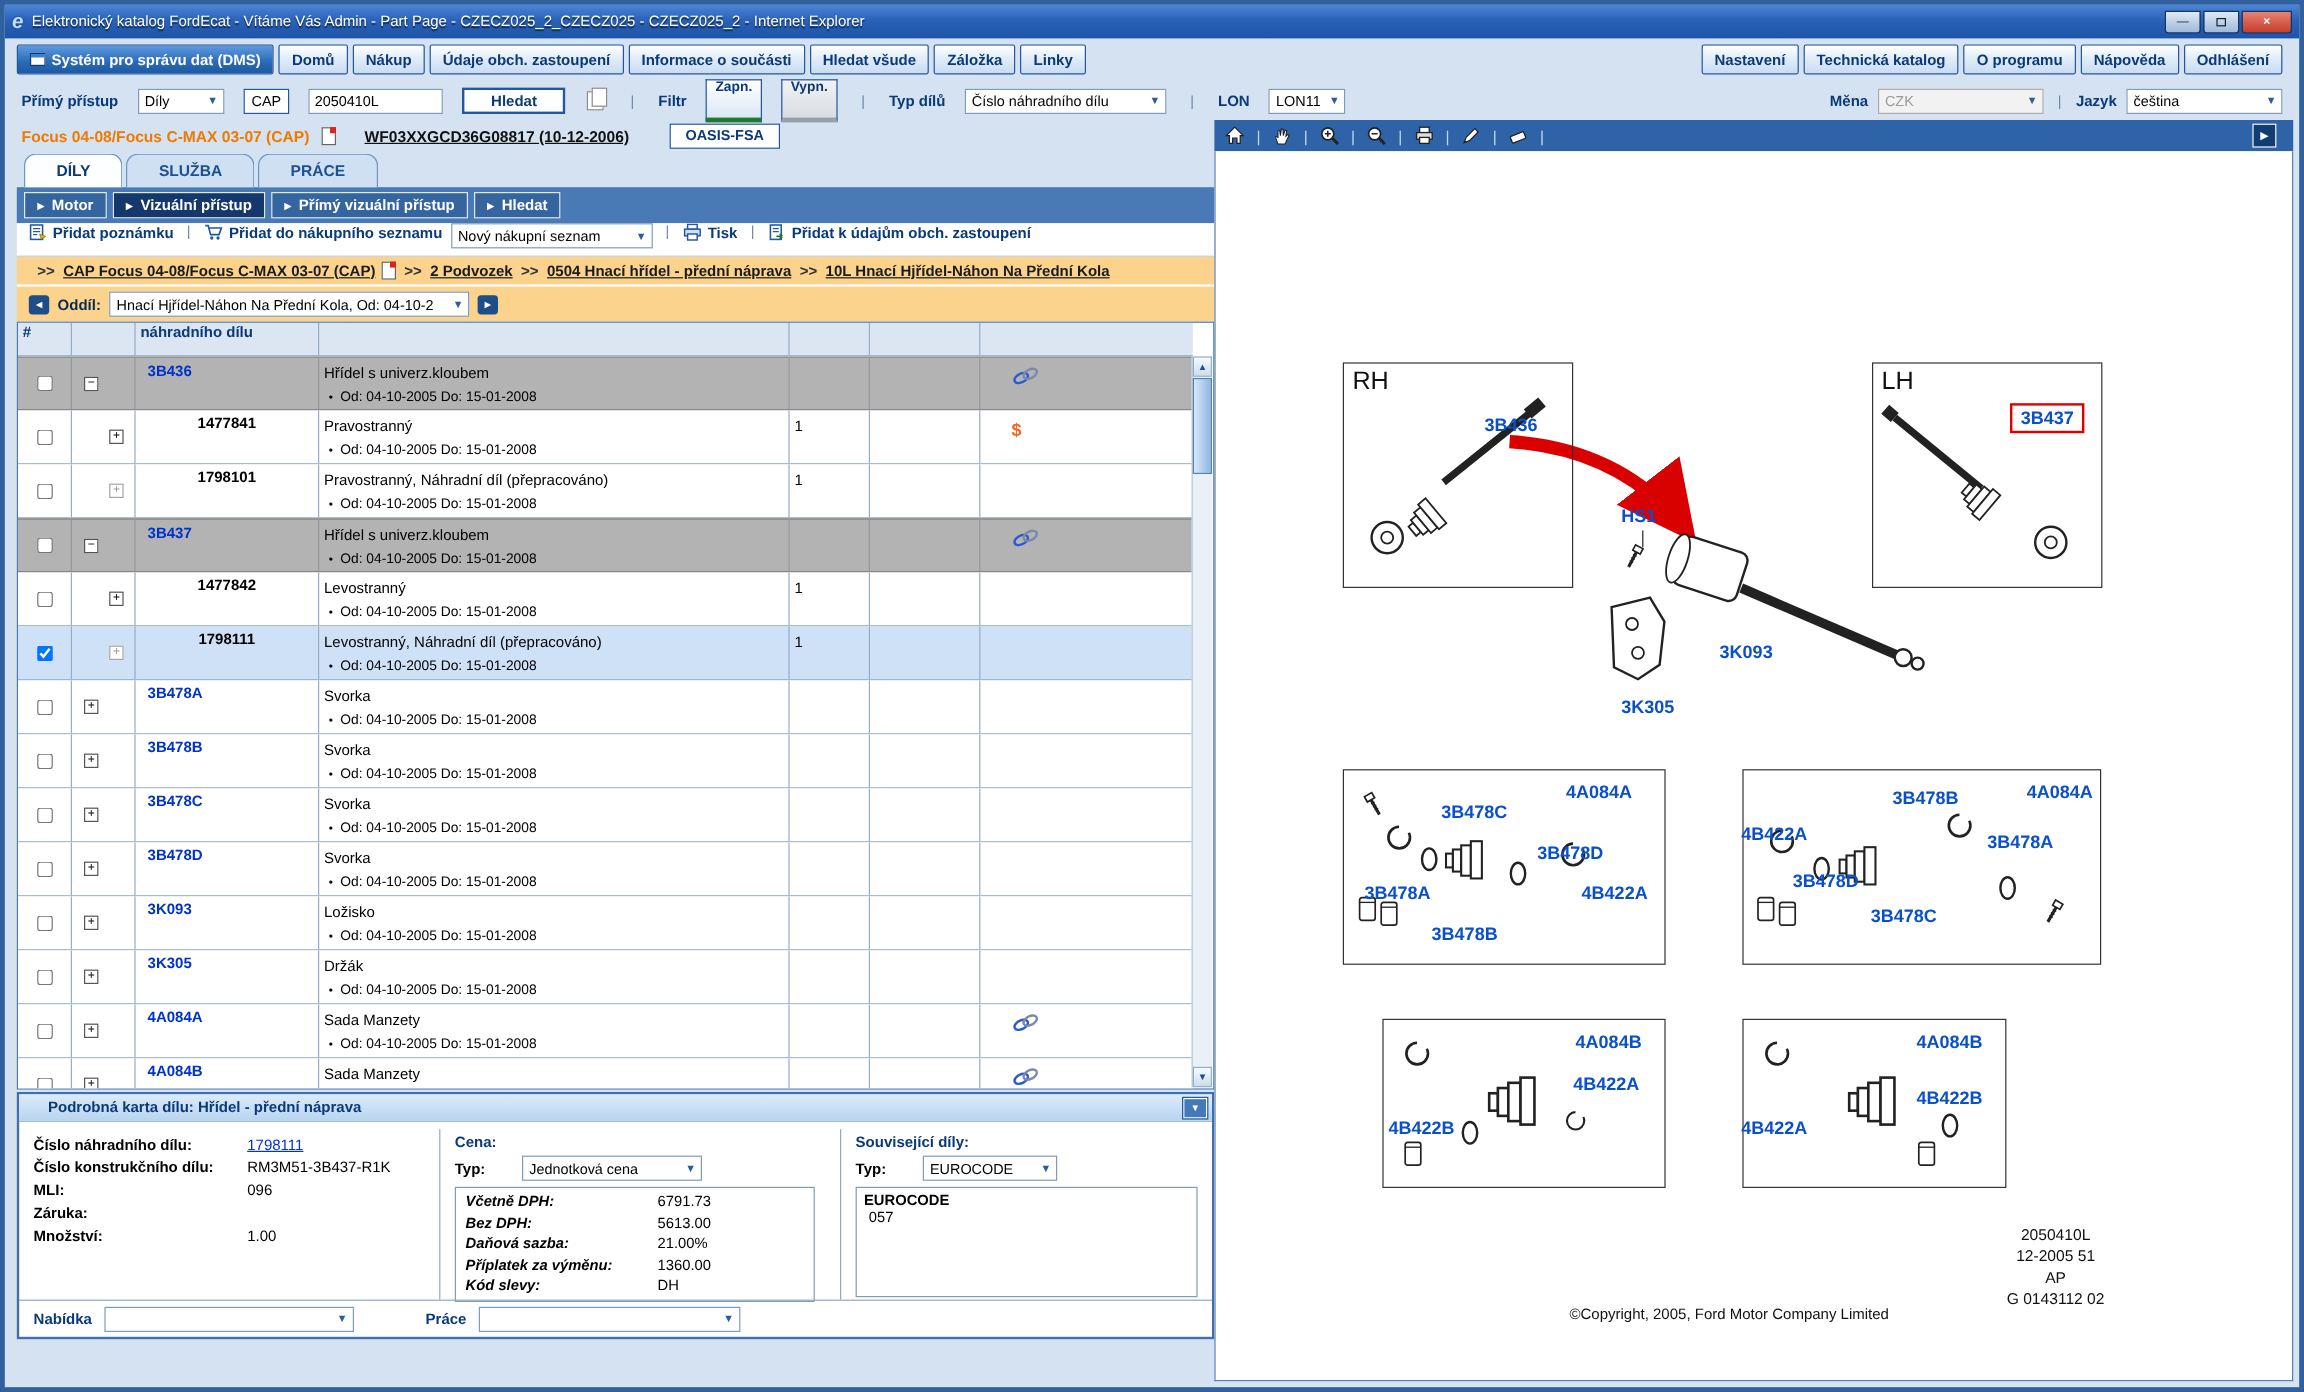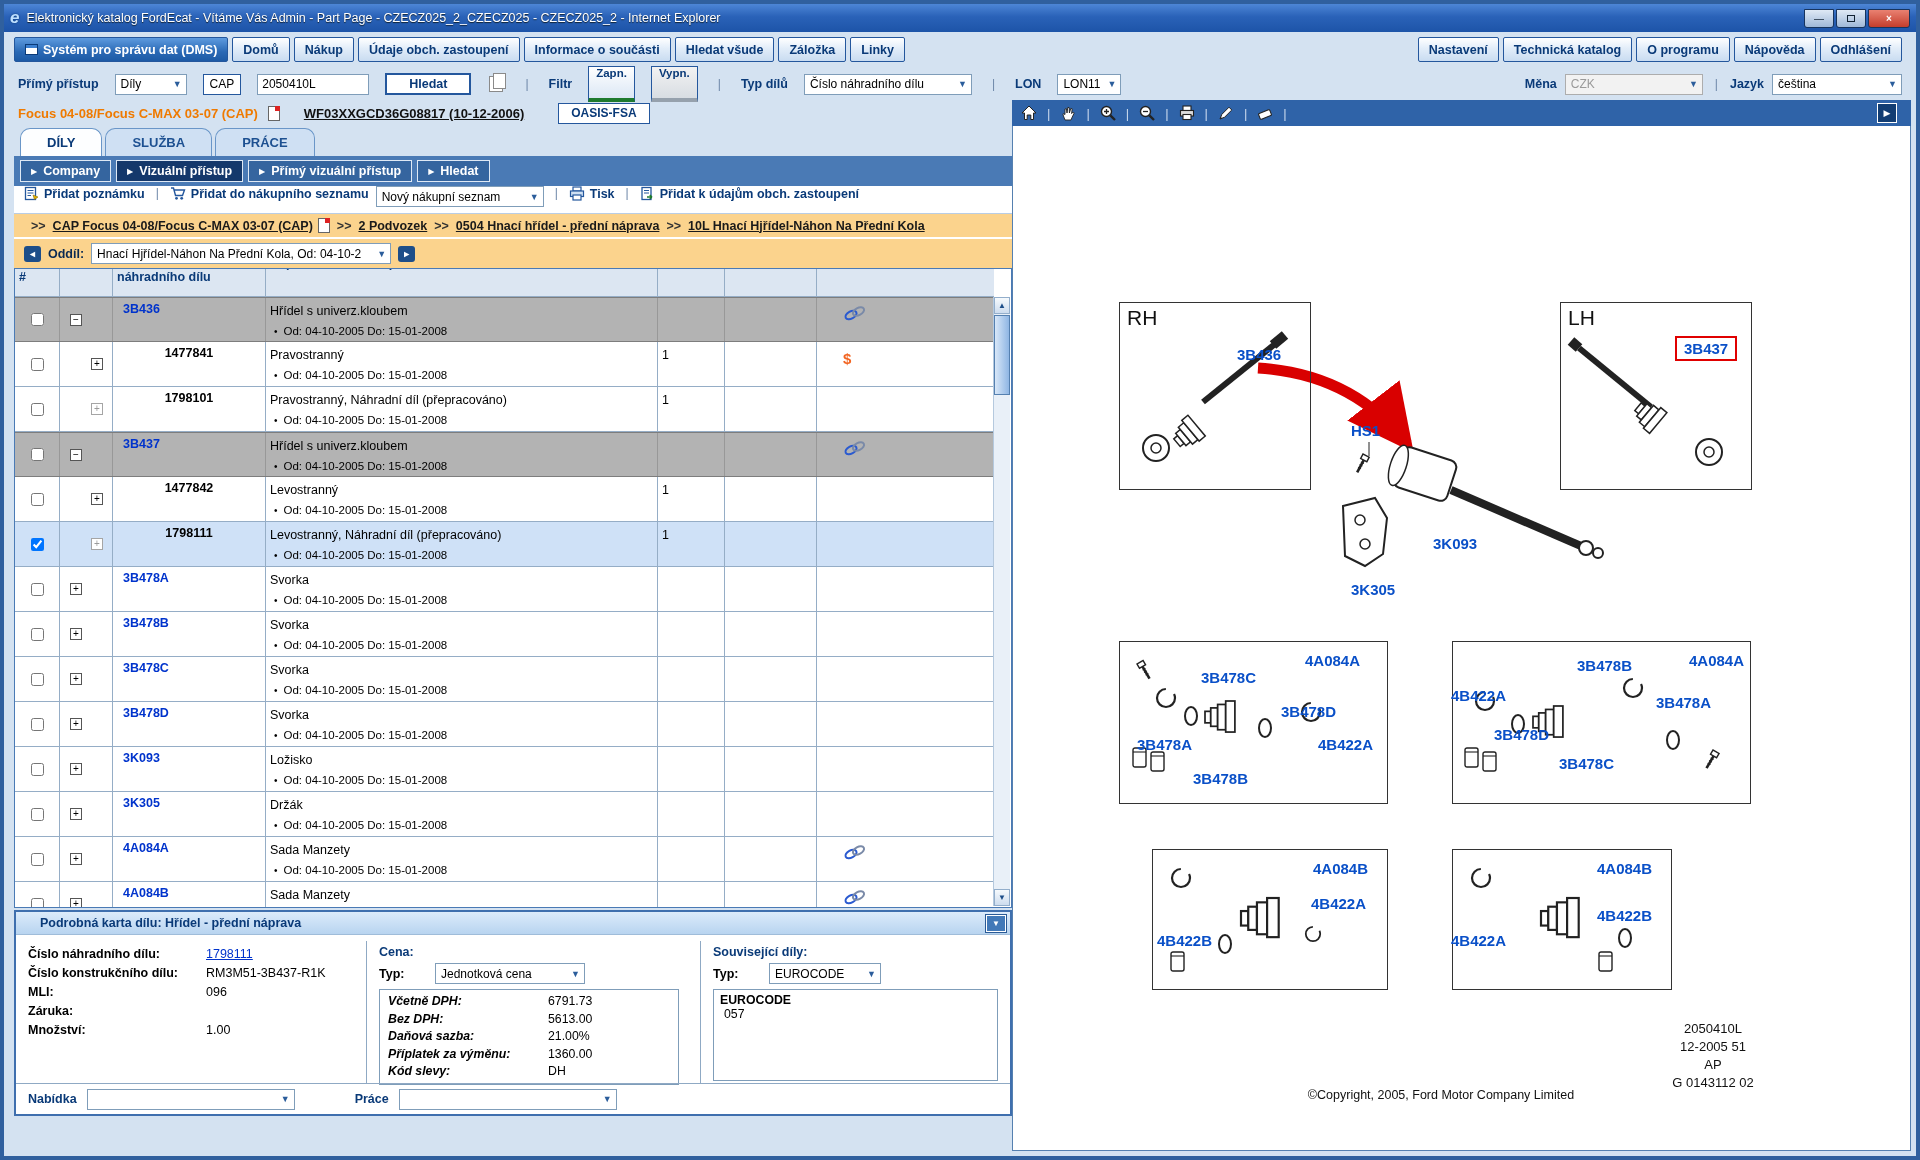--- a/index.html
+++ b/index.html
@@ -308,21 +308,21 @@
         <div class="tab">SLUŽBA</div>
 
         <div class="tab">PRÁCE</div>
 
     </div>
 
     <div class="viewband">
 
         <span class="vbtn">
           <span class="varr">▶</span>
-          <span>Company</span>
+          <span>Motor</span>
         </span>
 
         <span class="vbtn active">
           <span class="varr">▶</span>
           <span>Vizuální přístup</span>
         </span>
 
         <span class="vbtn">
           <span class="varr">▶</span>
           <span>Přímý vizuální přístup</span>

